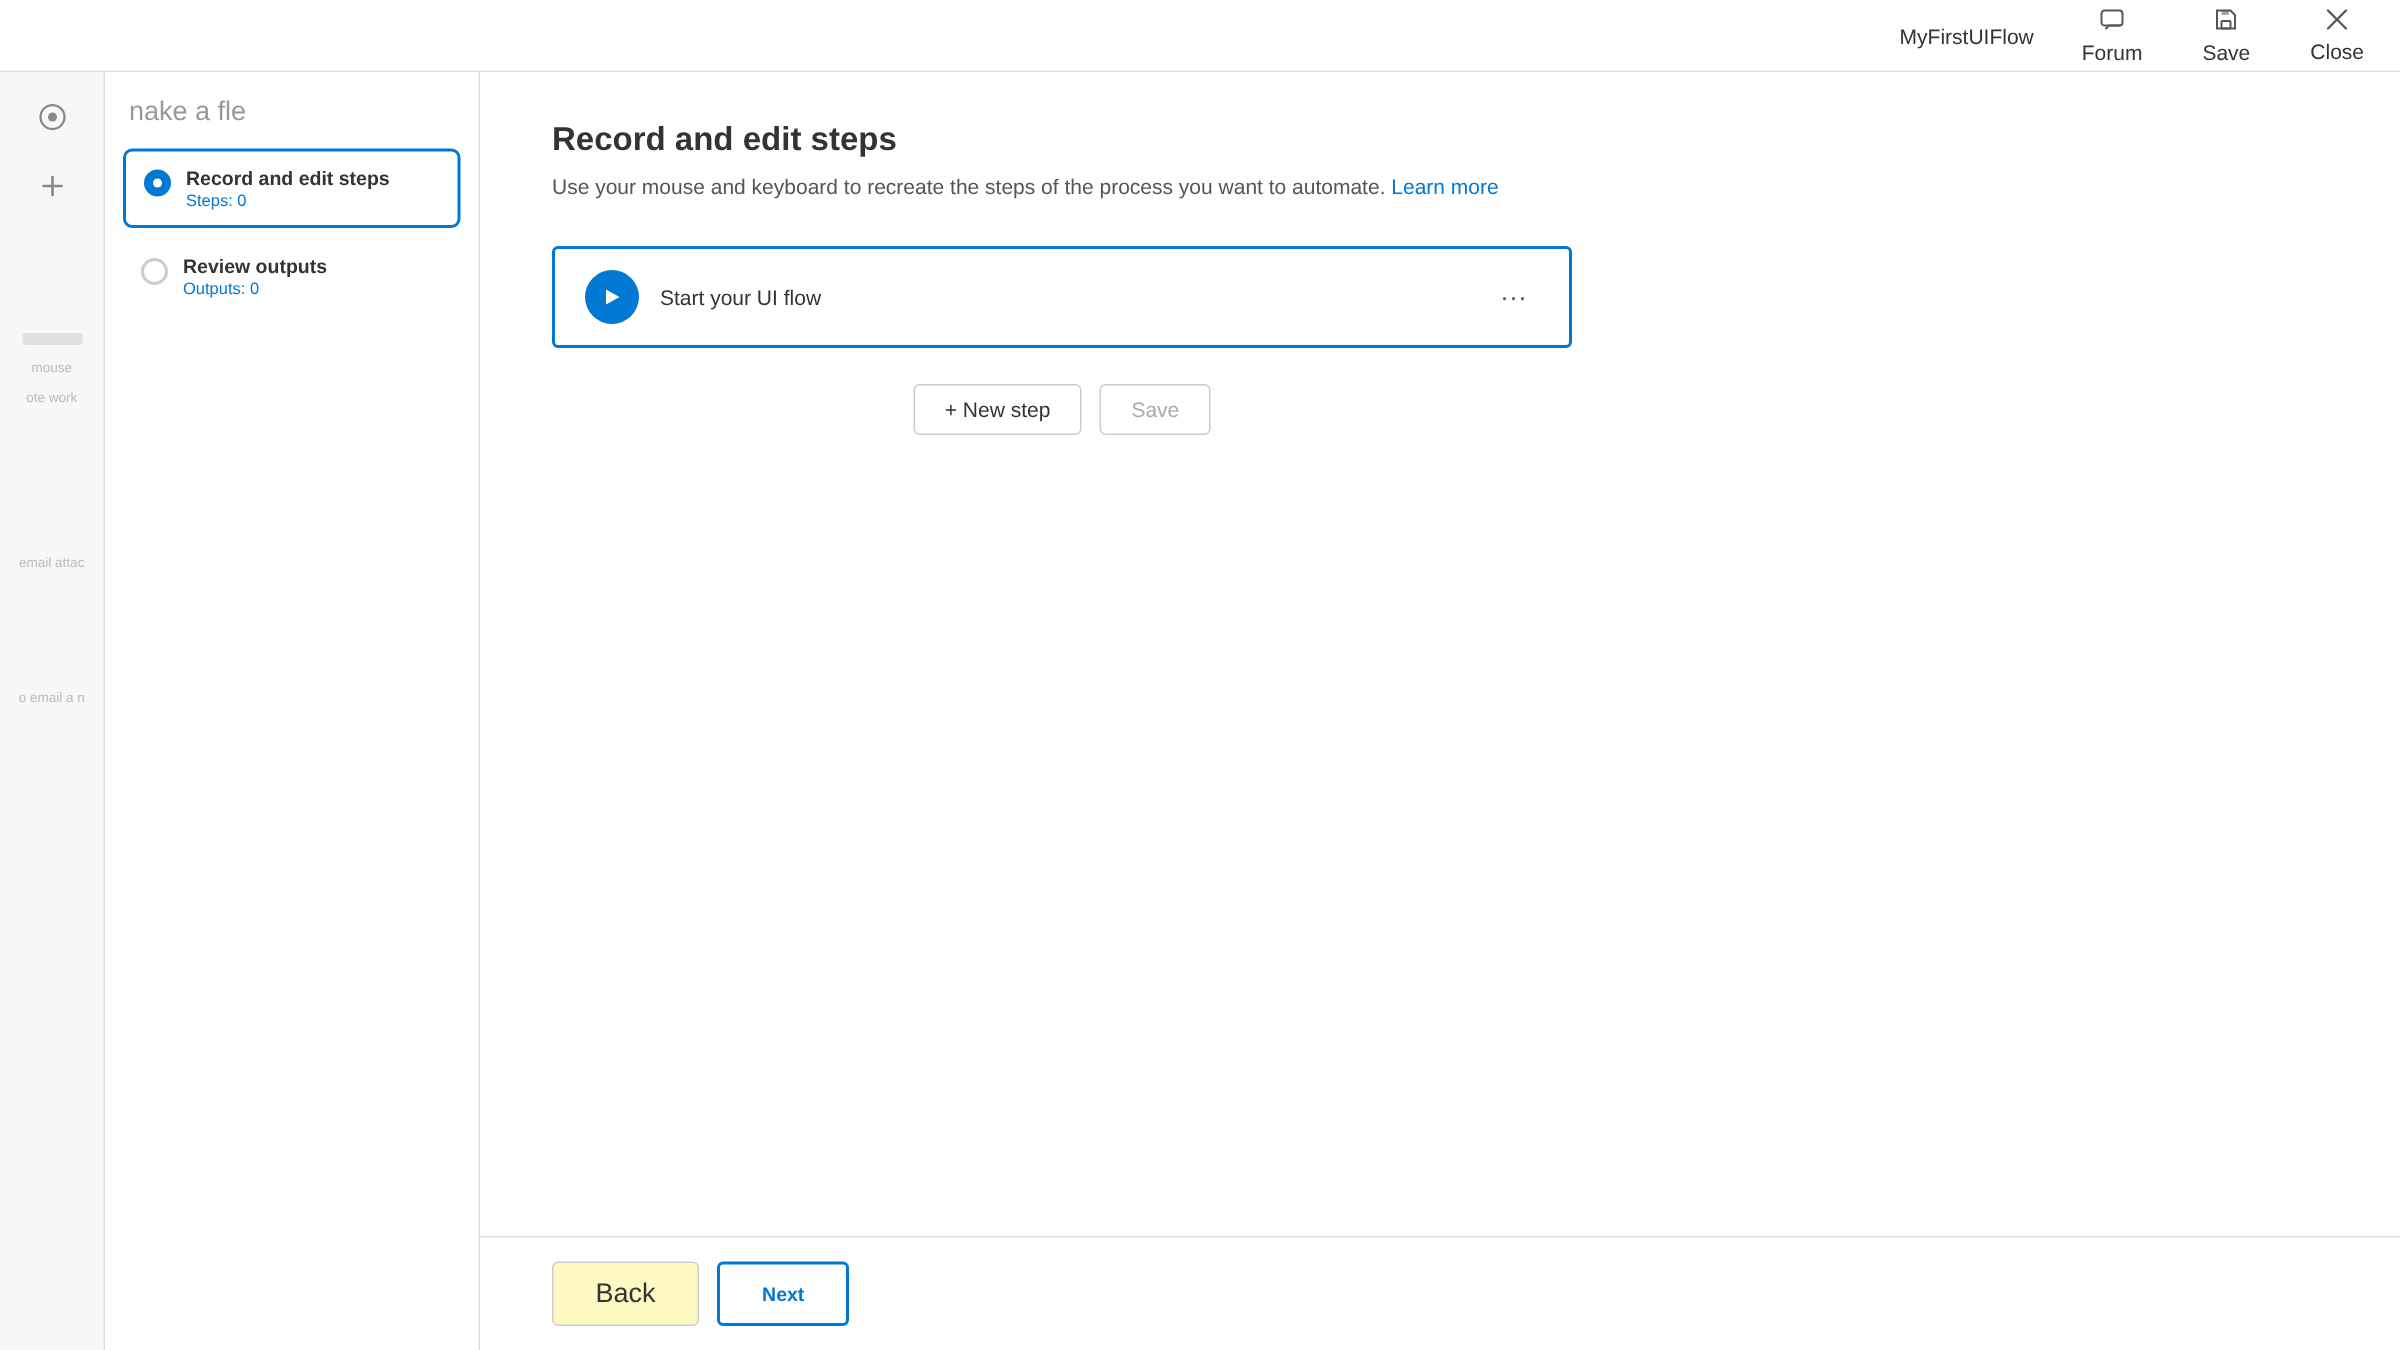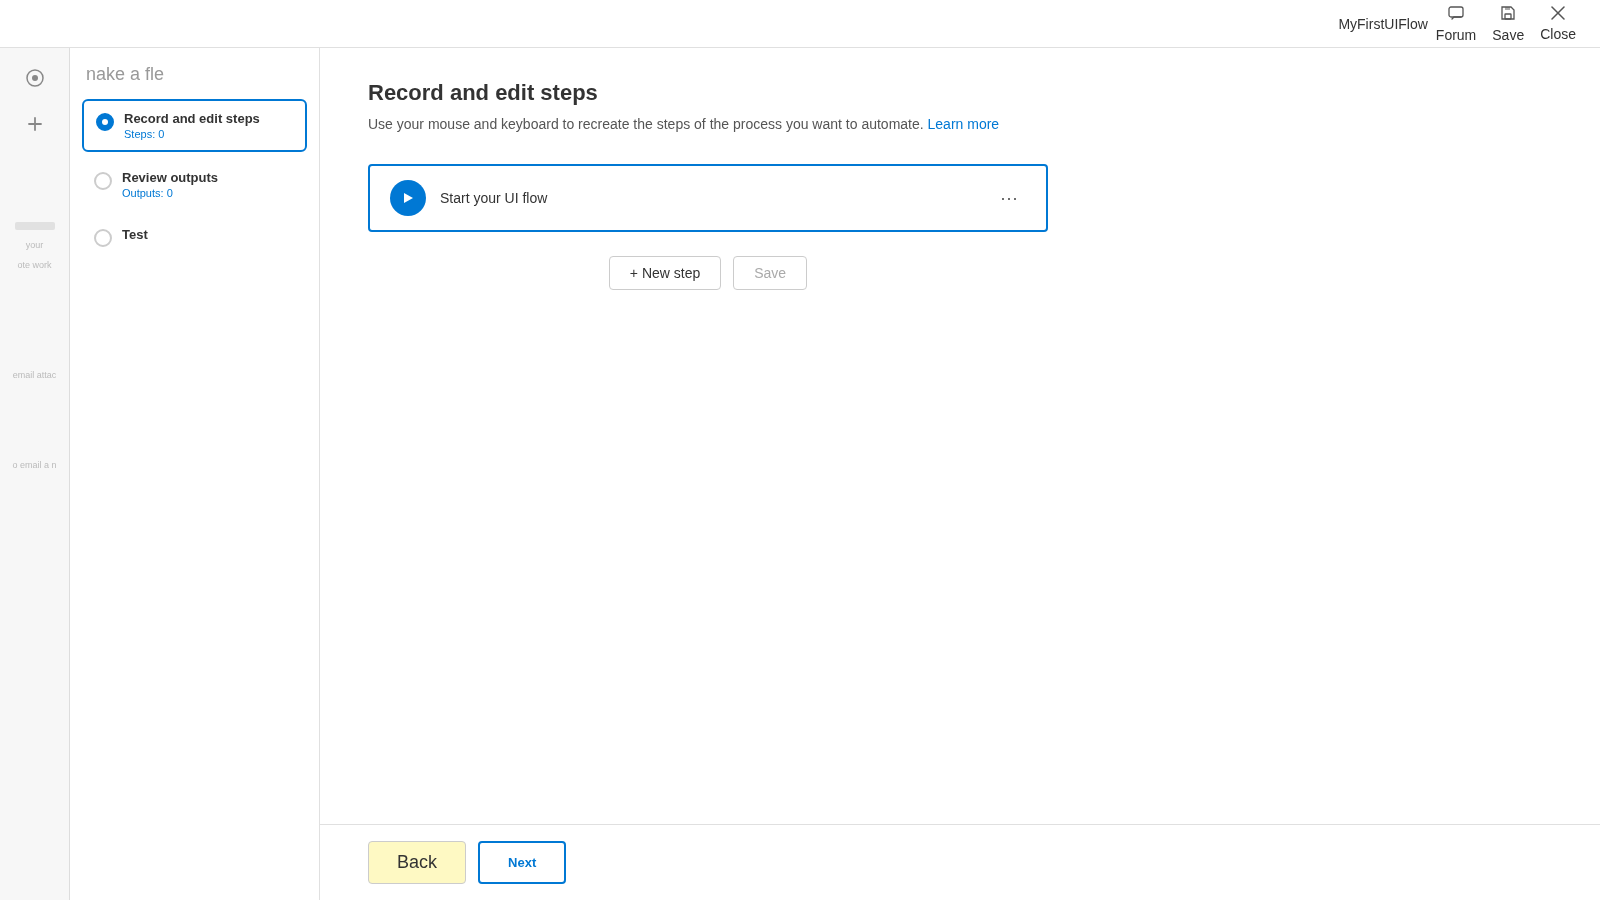--- a/index.html
+++ b/index.html
@@ -15,20 +15,21 @@
 
     
     .topbar {
       display: flex;
       align-items: center;
       justify-content: flex-end;
       background: #fff;
       border-bottom: 1px solid #e0e0e0;
       height: 48px;
       padding: 0 16px;
+      gap: 24px;
       flex-shrink: 0;
     }
     .topbar-flow-name {
       font-size: 14px;
       color: #333;
       font-weight: 500;
     }
     .topbar-btn {
       display: flex;
       align-items: center;
@@ -290,21 +291,21 @@
         </svg>
       </div>
       <div class="left-icon">
         <svg width="20" height="20" viewBox="0 0 20 20" fill="none">
           <line x1="10" y1="4" x2="10" y2="16" stroke="#888" stroke-width="1.8" stroke-linecap="round"></line>
           <line x1="4" y1="10" x2="16" y2="10" stroke="#888" stroke-width="1.8" stroke-linecap="round"></line>
         </svg>
       </div>
       <div style="height:60px;"></div>
       <div style="width:40px; height:8px; background:#ccc; border-radius:2px; opacity:0.5;"></div>
-      <div style="font-size:9px; color:#bbb; text-align:center; padding:0 4px;">your</div>
+      <div style="font-size:9px; color:#bbb; text-align:center; padding:0 4px;">mouse</div>
       <div style="font-size:9px; color:#bbb; text-align:center; padding:0 4px;">ote work</div>
       <div style="height:80px;"></div>
       <div style="font-size:9px; color:#bbb; text-align:center; padding:0 4px;">email attac</div>
       <div style="height:60px;"></div>
       <div style="font-size:9px; color:#bbb; text-align:right; padding:0 4px;">o email a n</div>
     </div>
 
     <div class="steps-sidebar">
 
       <div style="font-size:18px; color:#999; margin-bottom:14px; padding-left:4px;">nake a fle</div>
@@ -319,26 +320,20 @@
       </div>
 
       <div class="step-item inactive">
         <div class="step-dot"></div>
         <div class="step-info">
           <span class="step-title">Review outputs</span>
           <span class="step-subtitle">Outputs: 0</span>
         </div>
       </div>
 
-      <div class="step-item inactive">
-        <div class="step-dot"></div>
-        <div class="step-info">
-          <span class="step-title">Test</span>
-        </div>
-      </div>
     </div>
 
     <div class="main-content">
       <div class="content-area">
         <div class="page-title">Record and edit steps</div>
         <div class="page-desc">
           <span>Use your mouse and keyboard to recreate the steps of the process you want to automate.</span>
           <a class="learn-more">Learn more</a>
         </div>
 

